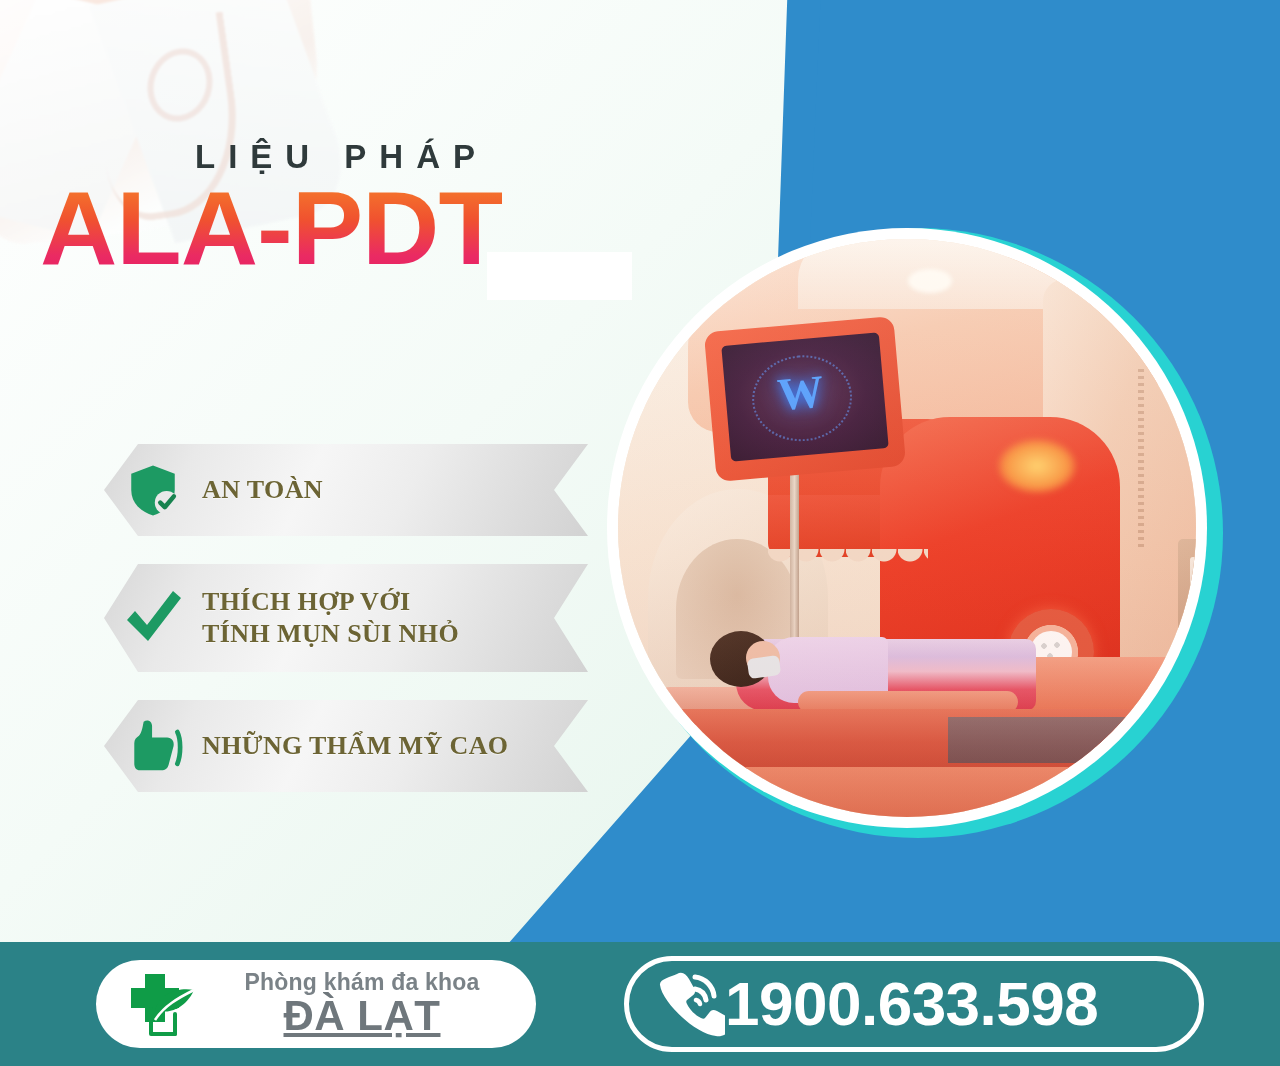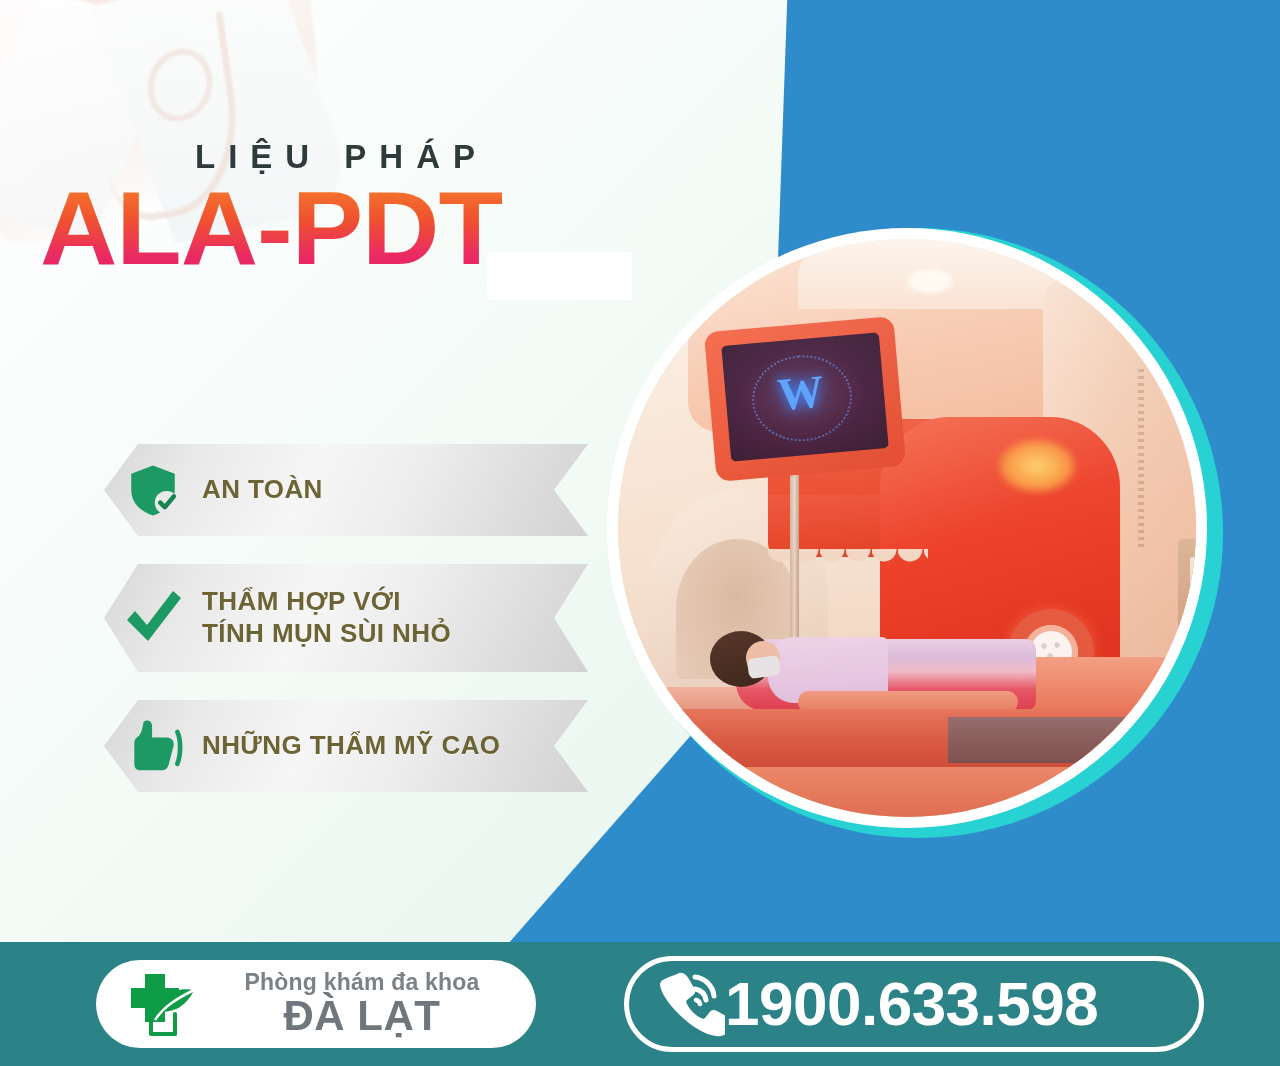--- a/index.html
+++ b/index.html
@@ -88,21 +88,21 @@
     color:transparent;-webkit-text-fill-color:transparent;
     transform:scaleX(1.03);transform-origin:left center;
     display:inline-block;
   }
   .white-block{
     position:absolute;left:487px;top:252px;width:145px;height:48px;
     background:#ffffff;
   }
 
   
-  .features{position:absolute;left:104px;top:444px;width:490px;}
+  .features{position:absolute;left:104px;top:444px;width:490px;font-family:Liberation Serif, serif;}
   .badge{
     position:relative;display:flex;align-items:center;
     width:484px;min-height:92px;margin-bottom:28px;
     background:linear-gradient(115deg,#d7d7d7 0%,#e9e9e9 18%,#f6f6f6 42%,#ededed 62%,#dcdcdc 85%,#d2d2d2 100%);
     clip-path:polygon(34px 0,100% 0,100% 0,calc(100% - 34px) 50%,100% 100%,100% 100%,34px 100%,0 50%);
     filter:drop-shadow(0 3px 4px rgba(90,110,100,.28));
     box-sizing:border-box;
   }
   .badge.tall{min-height:108px;}
   .badge-icon{
@@ -318,21 +318,21 @@
     position:absolute;left:96px;top:18px;
     width:440px;height:88px;background:#ffffff;border-radius:44px;
     display:flex;align-items:center;padding:0 22px;box-sizing:border-box;justify-content:flex-end;
   }
   .logo-mark{width:92px;min-width:92px;height:72px;position:relative;}
   .logo-texts{display:flex;flex-direction:column;align-items:center;flex:1;}
   .logo-sub{
     font-size:23px;font-weight:700;color:#7a8287;line-height:1.1;letter-spacing:.2px;
   }
   .logo-main{
-    font-size:42px;font-weight:900;color:#6f777c;line-height:1.02;letter-spacing:.5px;
+    font-size:42px;font-weight:900;color:#6f777c;line-height:1.02;letter-spacing:.5px;text-decoration:underline;
   }
   .phone-pill{
     position:absolute;left:624px;top:14px;
     width:580px;height:96px;
     border:5px solid #ffffff;border-radius:48px;
     display:flex;align-items:center;padding:0 26px;box-sizing:border-box;
   }
   .phone-number{
     font-size:62px;font-weight:800;color:#ffffff;letter-spacing:-.5px;line-height:1;
   }
@@ -416,21 +416,21 @@
       </div>
     </div>
 
     <div class="badge tall">
       <div class="badge-icon">
         <svg width="64" height="62" viewBox="0 0 64 62" aria-hidden="true">
           <path d="M6 33 L14 24 L26 38 L52 4 L60 11 L27 54 Z" fill="#1d9a63"></path>
         </svg>
       </div>
       <div class="badge-text">
-        <div>THẨM HỢP VỚI</div>
+        <div>THÍCH HỢP VỚI</div>
         <div>TÍNH MỤN SÙI NHỎ</div>
       </div>
     </div>
 
     <div class="badge">
       <div class="badge-icon">
         <svg width="60" height="58" viewBox="0 0 64 62" aria-hidden="true">
           <path d="M22 5 C26 2 31 4 31 10 L31 22 L47 22 C52 22 55 26 54 31 L49 50 C48 55 45 57 41 57 L18 57 C14 57 12 54 12 50 L12 28 C12 24 14 22 17 20 C20 17 21 10 22 5 Z" fill="#1d9a63"></path>
           <path d="M58 16 C62 24 62 40 58 50" stroke="#1d9a63" stroke-width="5" fill="none" stroke-linecap="round"></path>
         </svg>

